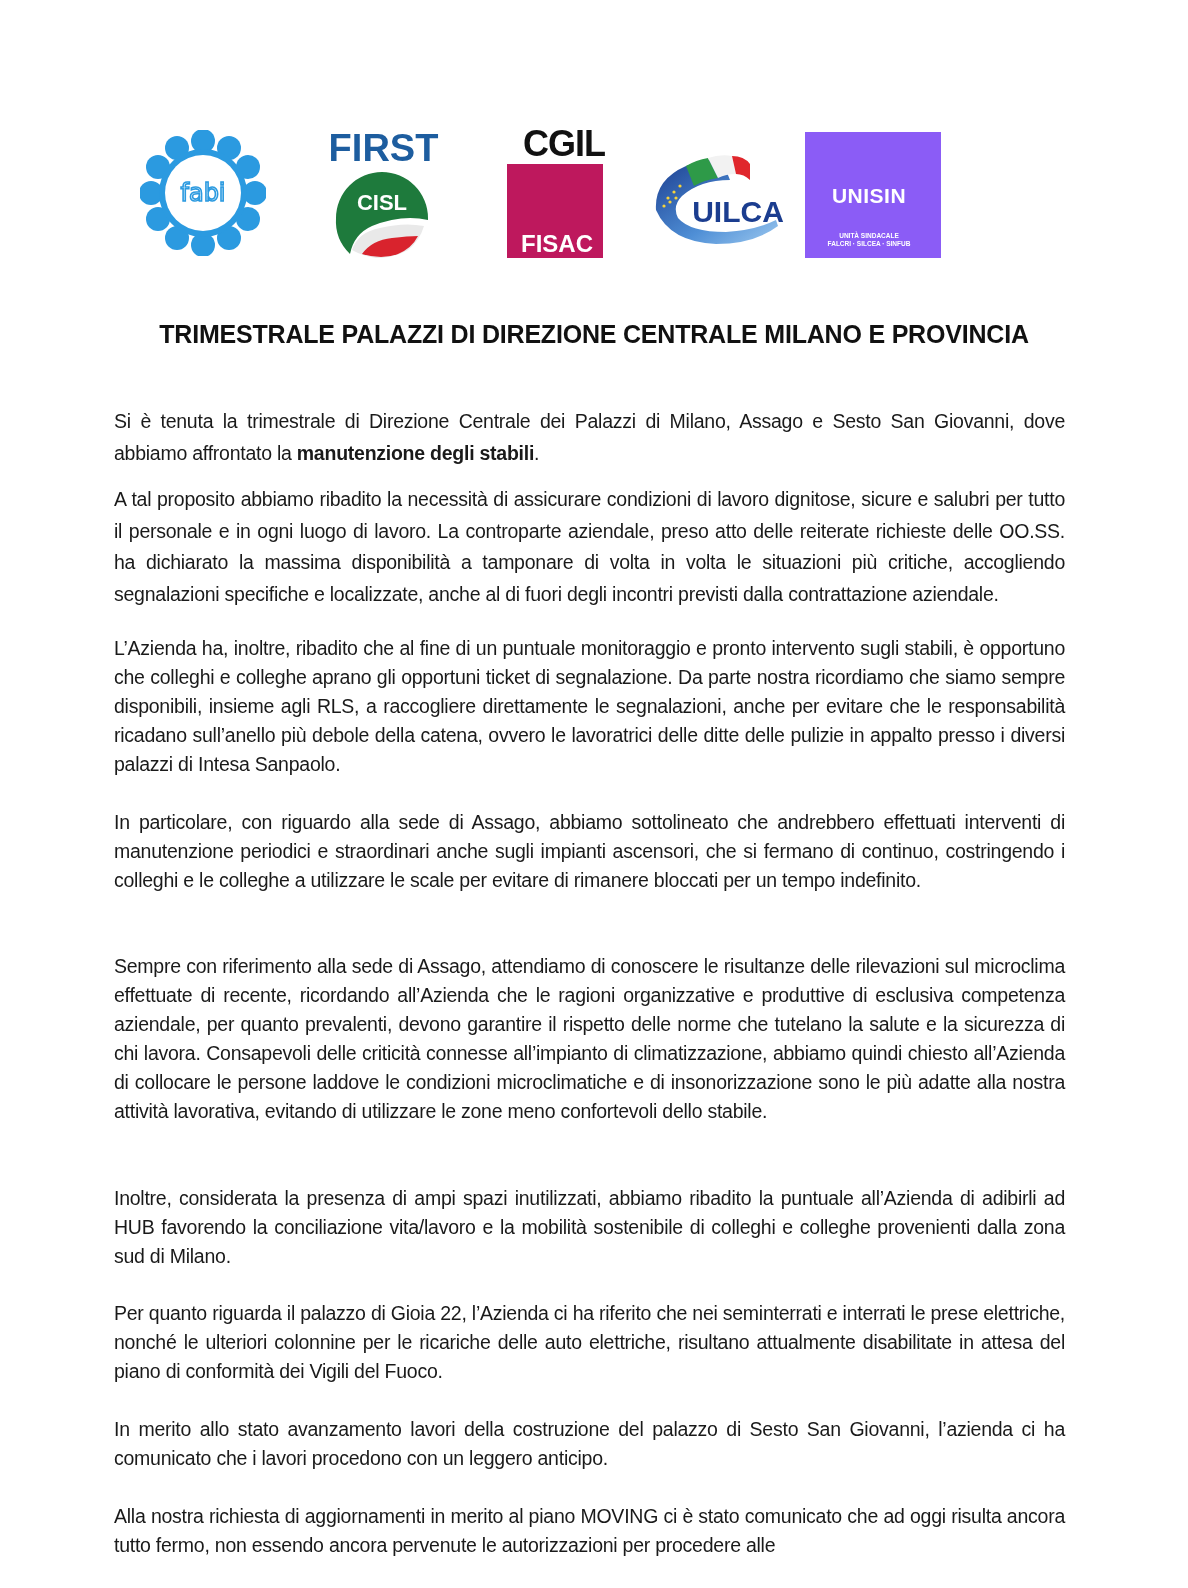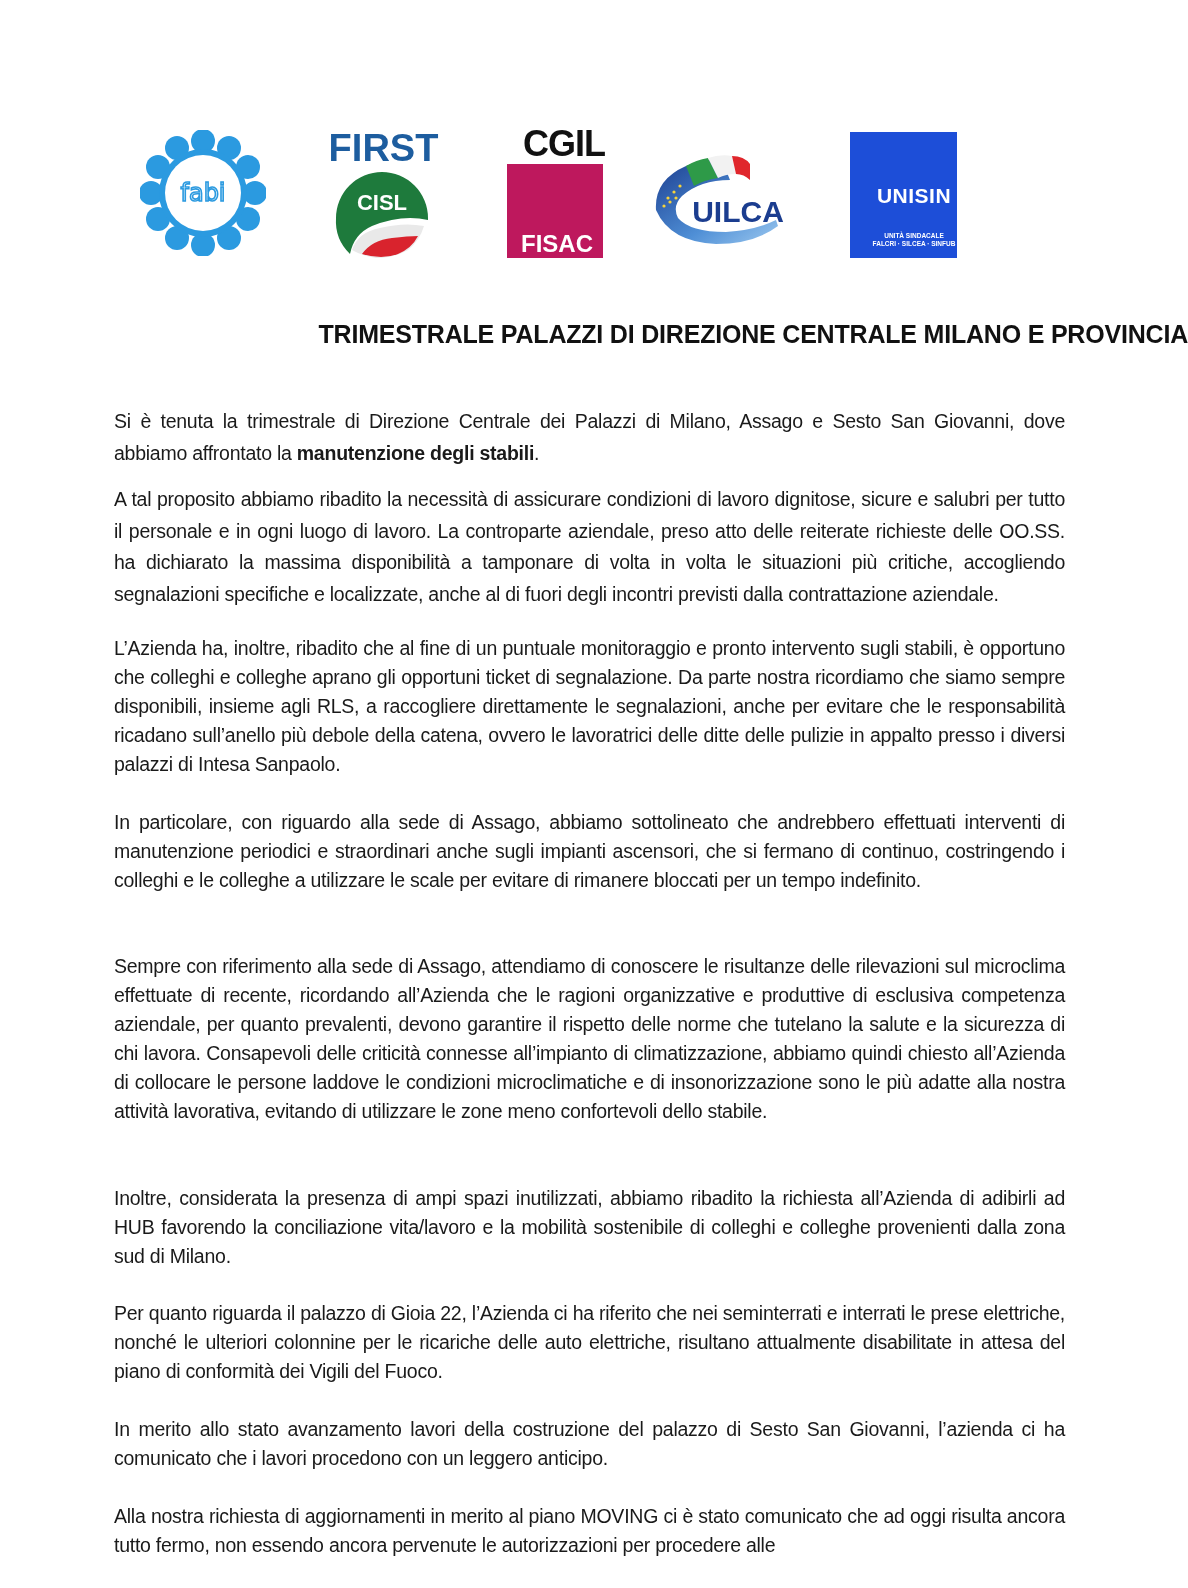--- a/index.html
+++ b/index.html
@@ -23,21 +23,21 @@
   .cgil { left: 505px; top: 0; width: 100px; height: 132px; }
   .cgil .cgil-word { position: absolute; left: 0; top: -4px; width: 100px; text-align: right; font-weight: bold; font-size: 36px; color: #111; line-height: 40px; letter-spacing: -1px; }
   .cgil .red-box { position: absolute; left: 2px; top: 36px; width: 96px; height: 94px; background: #be185d; }
   .cgil .fisac-word { position: absolute; left: 2px; bottom: 0px; width: 96px; text-align: center; font-weight: bold; font-size: 24px; color: #fff; line-height: 28px; }
 
   
   .uilca { left: 646px; top: 12px; width: 152px; height: 110px; }
   .uilca svg { width: 152px; height: 110px; display: block; }
 
   
-  .unisin { left: 850px; top: 4px; width: 107px; height: 126px; background: #1d4ed8; }
+  .unisin { left: 805px; top: 4px; width: 136px; height: 126px; background: #8b5cf6; }
   .unisin .unisin-word { position: absolute; left: 0; top: 52px; width: 128px; text-align: center; color: #fff; font-weight: bold; font-size: 21px; letter-spacing: 0.5px; }
   .unisin .unisin-sub { position: absolute; left: 0; top: 100px; width: 128px; text-align: center; color: #fff; font-weight: bold; font-size: 6.5px; line-height: 8px; }
 
   
   .doc-title { position: absolute; top: 320px; left: 0; width: 1188px; text-align: center; font-family: "Liberation Sans", sans-serif; font-weight: bold; font-size: 25px; letter-spacing: -0.2px; color: #111; }
 
   
   .body-text { position: absolute; left: 114px; width: 951px; font-family: "Liberation Sans", sans-serif; font-size: 19.5px; color: #1a1a1a; text-align: justify; letter-spacing: -0.25px; }
   .body-text p { margin: 0; }
   .p-loose { line-height: 31.5px; margin-top: 23px; }
@@ -117,21 +117,21 @@
 
     <div class="logo unisin">
       <div class="unisin-word">UNISIN</div>
       <div class="unisin-sub">
         <div>UNITÀ SINDACALE</div>
         <div>FALCRI · SILCEA · SINFUB</div>
       </div>
     </div>
   </div>
 
-  <h1 class="doc-title" style="margin:0;text-align:right;">TRIMESTRALE PALAZZI DI DIREZIONE CENTRALE MILANO E PROVINCIA</h1>
+  <h1 class="doc-title" style="margin:0;">TRIMESTRALE PALAZZI DI DIREZIONE CENTRALE MILANO E PROVINCIA</h1>
 
   <div class="body-text p-loose" style="top:383px;">
     <p><span>Si è tenuta la trimestrale di Direzione Centrale dei Palazzi di Milano, Assago e Sesto San Giovanni, dove abbiamo affrontato la </span><b>manutenzione degli stabili</b><span>.</span></p>
   </div>
 
   <div class="body-text p-loose" style="top:461px;">
     <p>A tal proposito abbiamo ribadito la necessità di assicurare condizioni di lavoro dignitose, sicure e salubri per tutto il personale e in ogni luogo di lavoro. La controparte aziendale, preso atto delle reiterate richieste delle OO.SS. ha dichiarato la massima disponibilità a tamponare di volta in volta le situazioni più critiche, accogliendo segnalazioni specifiche e localizzate, anche al di fuori degli incontri previsti dalla contrattazione aziendale.</p>
   </div>
 
   <div class="body-text p-tight" style="top:634px;">
@@ -140,21 +140,21 @@
 
   <div class="body-text p-tight" style="top:808px;">
     <p>In particolare, con riguardo alla sede di Assago, abbiamo sottolineato che andrebbero effettuati interventi di manutenzione periodici e straordinari anche sugli impianti ascensori, che si fermano di continuo, costringendo i colleghi e le colleghe a utilizzare le scale per evitare di rimanere bloccati per un tempo indefinito.</p>
   </div>
 
   <div class="body-text p-tight" style="top:952px;">
     <p>Sempre con riferimento alla sede di Assago, attendiamo di conoscere le risultanze delle rilevazioni sul microclima effettuate di recente, ricordando all’Azienda che le ragioni organizzative e produttive di esclusiva competenza aziendale, per quanto prevalenti, devono garantire il rispetto delle norme che tutelano la salute e la sicurezza di chi lavora. Consapevoli delle criticità connesse all’impianto di climatizzazione, abbiamo quindi chiesto all’Azienda di collocare le persone laddove le condizioni microclimatiche e di insonorizzazione sono le più adatte alla nostra attività lavorativa, evitando di utilizzare le zone meno confortevoli dello stabile.</p>
   </div>
 
   <div class="body-text p-tight" style="top:1184px;">
-    <p>Inoltre, considerata la presenza di ampi spazi inutilizzati, abbiamo ribadito la richiesta all’Azienda di adibirli ad HUB favorendo la conciliazione vita/lavoro e la mobilità sostenibile di colleghi e colleghe provenienti dalla zona sud di Milano.</p>
+    <p>Inoltre, considerata la presenza di ampi spazi inutilizzati, abbiamo ribadito la puntuale all’Azienda di adibirli ad HUB favorendo la conciliazione vita/lavoro e la mobilità sostenibile di colleghi e colleghe provenienti dalla zona sud di Milano.</p>
   </div>
 
   <div class="body-text p-tight" style="top:1299px;">
     <p>Per quanto riguarda il palazzo di Gioia 22, l’Azienda ci ha riferito che nei seminterrati e interrati le prese elettriche, nonché le ulteriori colonnine per le ricariche delle auto elettriche, risultano attualmente disabilitate in attesa del piano di conformità dei Vigili del Fuoco.</p>
   </div>
 
   <div class="body-text p-tight" style="top:1502px;">
     <p>Alla nostra richiesta di aggiornamenti in merito al piano MOVING ci è stato comunicato che ad oggi risulta ancora tutto fermo, non essendo ancora pervenute le autorizzazioni per procedere alle</p>
   </div>
 

